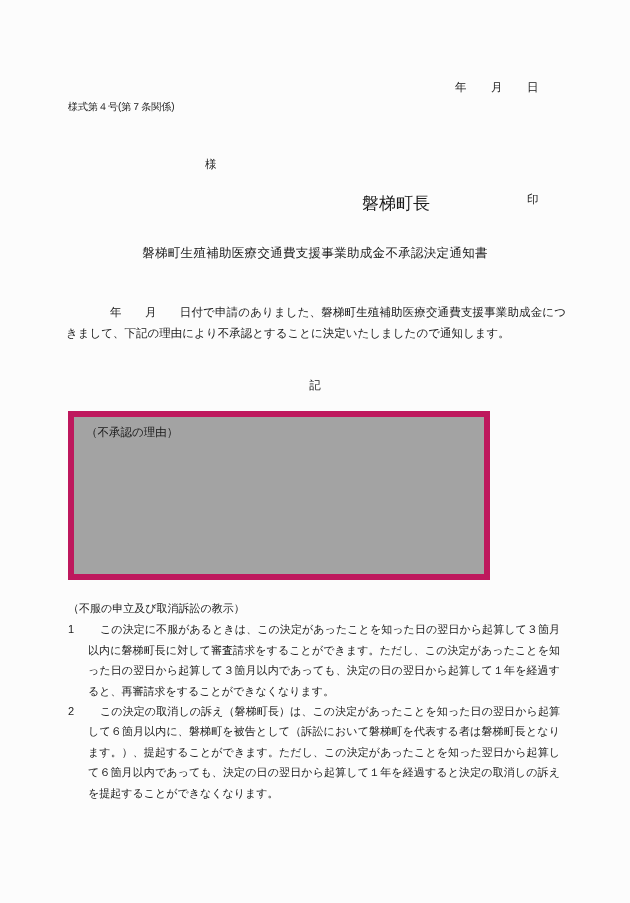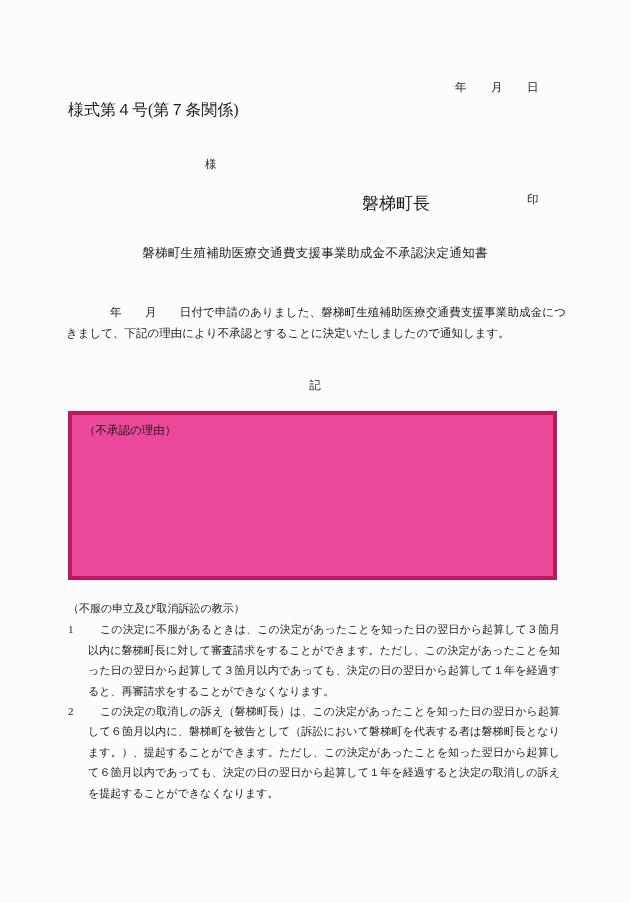--- a/index.html
+++ b/index.html
@@ -16,35 +16,35 @@
     overflow: hidden;
   }
   .page {
     position: relative;
     width: 630px;
     height: 903px;
   }
 
   
   .abs { position: absolute; white-space: pre; }
-  .jp  { font-family: Liberation Serif, serif; }
+  .jp  { font-family: Liberation Sans, sans-serif; }
 
   
   .date-line {
     left: 455px;
     top: 80px;
     font-size: 11.5px;
     letter-spacing: 0.5px;
   }
 
   
   .form-no {
     left: 68px;
     top: 100px;
-    font-size: 16px;
+    font-size: 10px;
   }
 
   
   .addressee {
     left: 205px;
     top: 157px;
     font-size: 11.5px;
   }
 
   
@@ -89,25 +89,25 @@
     width: 630px;
     text-align: center;
     font-size: 11.5px;
   }
 
   
   .reason-box {
     position: absolute;
     left: 68px;
     top: 411px;
-    width: 489px;
+    width: 422px;
     height: 169px;
-    border: 4px solid #be185d;
+    border: 6px solid #be185d;
     box-sizing: border-box;
-    background: #ec4899;
+    background: #a3a3a3;
   }
   .reason-label {
     position: absolute;
     left: 12px;
     top: 8px;
     font-size: 11.5px;
     white-space: pre;
   }
 
   

